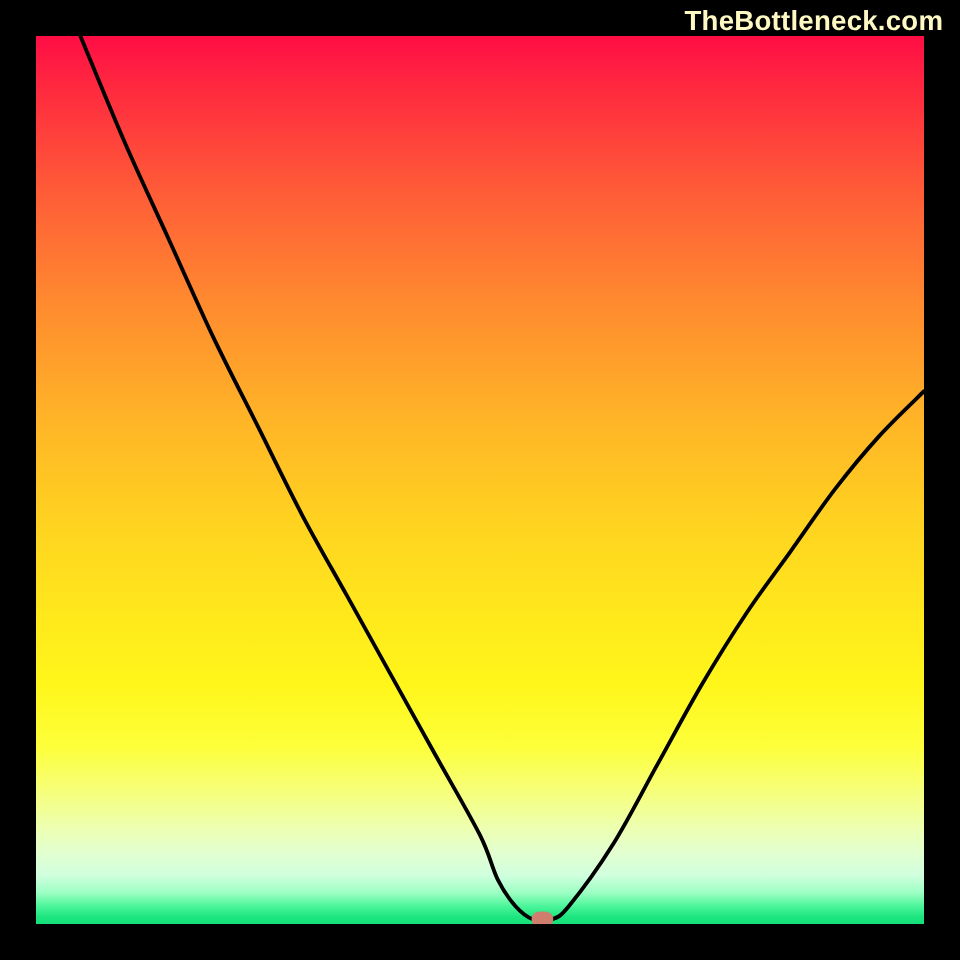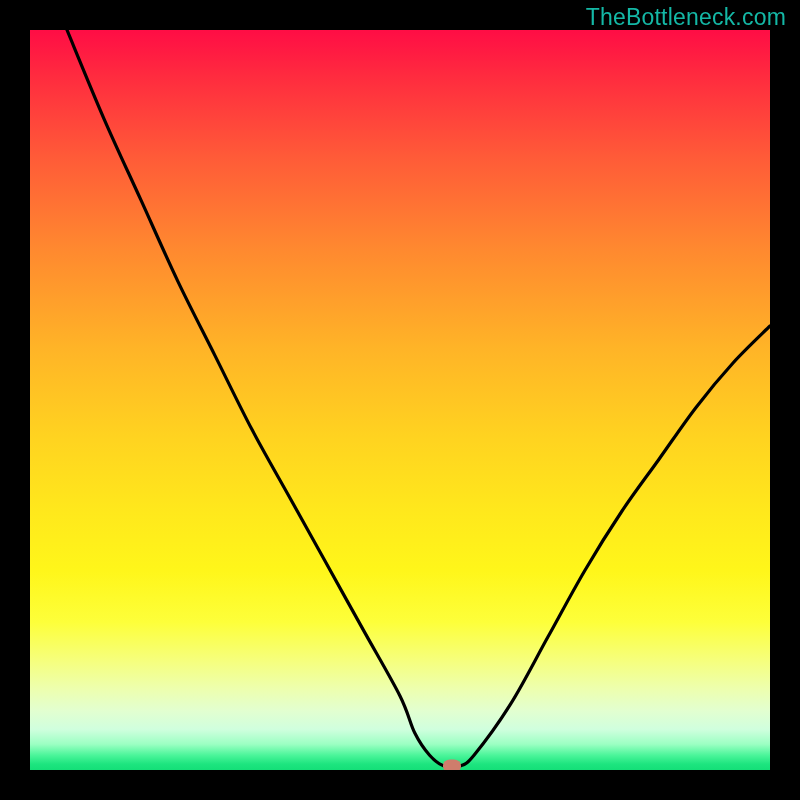--- a/index.html
+++ b/index.html
@@ -14,23 +14,23 @@
   .frame {
     position: relative;
     width: 800px;
     height: 800px;
     background: #000;
   }
   .watermark {
     position: absolute;
     top: 4px;
     right: 14px;
-    color: #14b8a6;
+    color: #fef9c3;
     font-size: 23px;
-    font-weight: 400;
+    font-weight: 700;
     letter-spacing: 0.2px;
     z-index: 5;
   }
   .plot-area {
     position: absolute;
     left: 30px;
     top: 30px;
     width: 740px;
     height: 740px;
     background: #fff;

